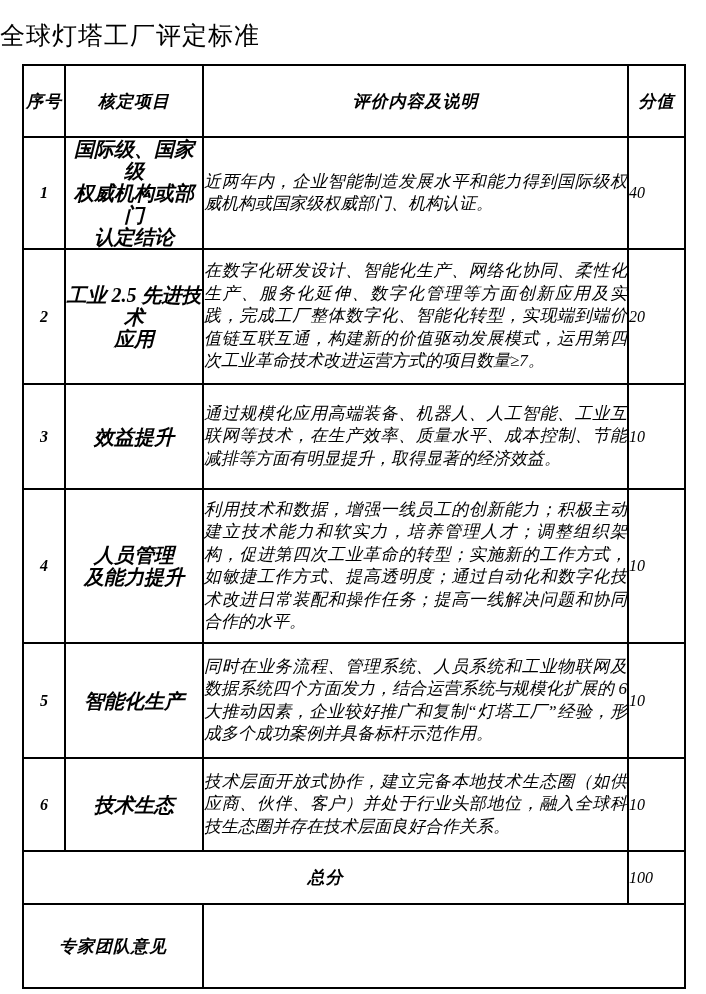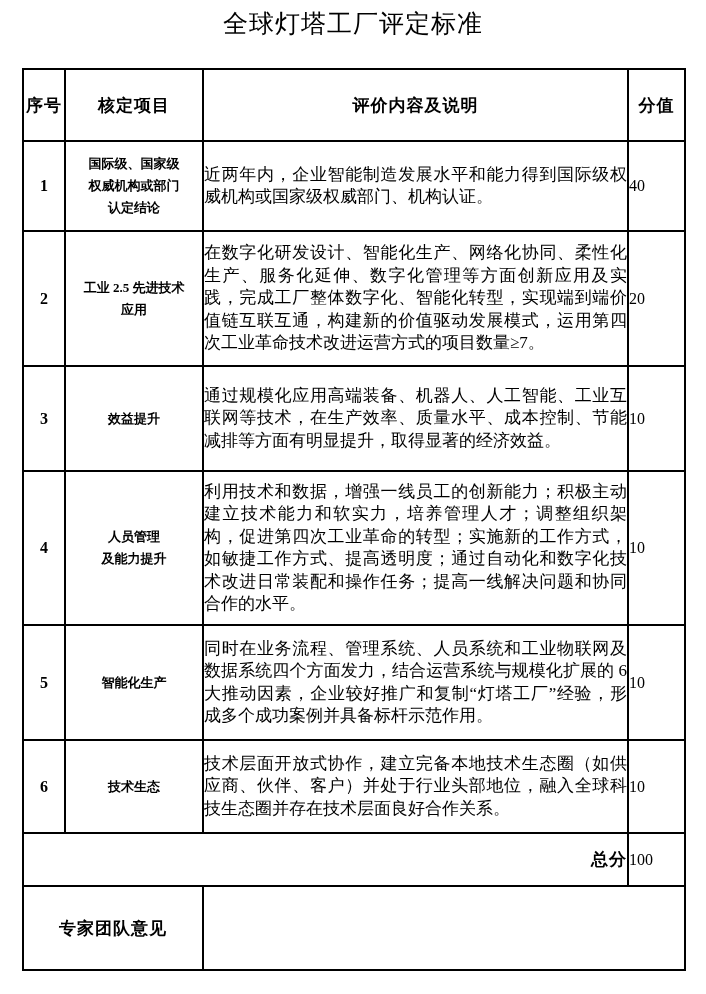--- a/index.html
+++ b/index.html
@@ -11,53 +11,53 @@
   }
   .page {
     position: relative;
     width: 706px;
     height: 994px;
     background: #ffffff;
     overflow: hidden;
   }
   .page-title {
     margin: 0;
-    padding-top: 9px;
-    text-align: center;
+    padding-top: 21px;
     font-size: 25px;
     font-weight: 400;
     letter-spacing: 1px;
     line-height: 1.2;
   }
   table.eval-table {
     border-collapse: collapse;
     table-layout: fixed;
     width: 662px;
-    margin: 29px 0 0 22px;
+    margin: 13px 0 0 22px;
+    font-style: italic;
   }
   table.eval-table th,
   table.eval-table td {
     border: 2px solid #000000;
     padding: 0;
     vertical-align: middle;
     overflow: hidden;
   }
   th.hdr {
     font-size: 17px;
     font-weight: 700;
     text-align: center;
     letter-spacing: 1px;
   }
   td.no-cell {
     font-size: 16px;
     font-weight: 700;
     text-align: center;
   }
   td.item-cell {
-    font-size: 13px;
+    font-size: 20px;
     font-weight: 700;
     text-align: center;
     line-height: 22px;
     white-space: pre-line;
     padding: 0 2px;
   }
   td.desc-cell {
     font-size: 17px;
     font-weight: 400;
     line-height: 22.5px;
@@ -66,21 +66,21 @@
     padding: 0 6px 0 8px;
     vertical-align: middle;
   }
   td.score-cell {
     font-size: 16px;
     font-weight: 400;
   }
   td.total-label-cell {
     font-size: 17px;
     font-weight: 700;
-    text-align: right;
+    text-align: center;
     letter-spacing: 1px;
   }
   td.expert-label-cell {
     font-size: 17px;
     font-weight: 700;
     text-align: center;
     letter-spacing: 1px;
   }
   td.expert-content-cell {
     background: #ffffff;

